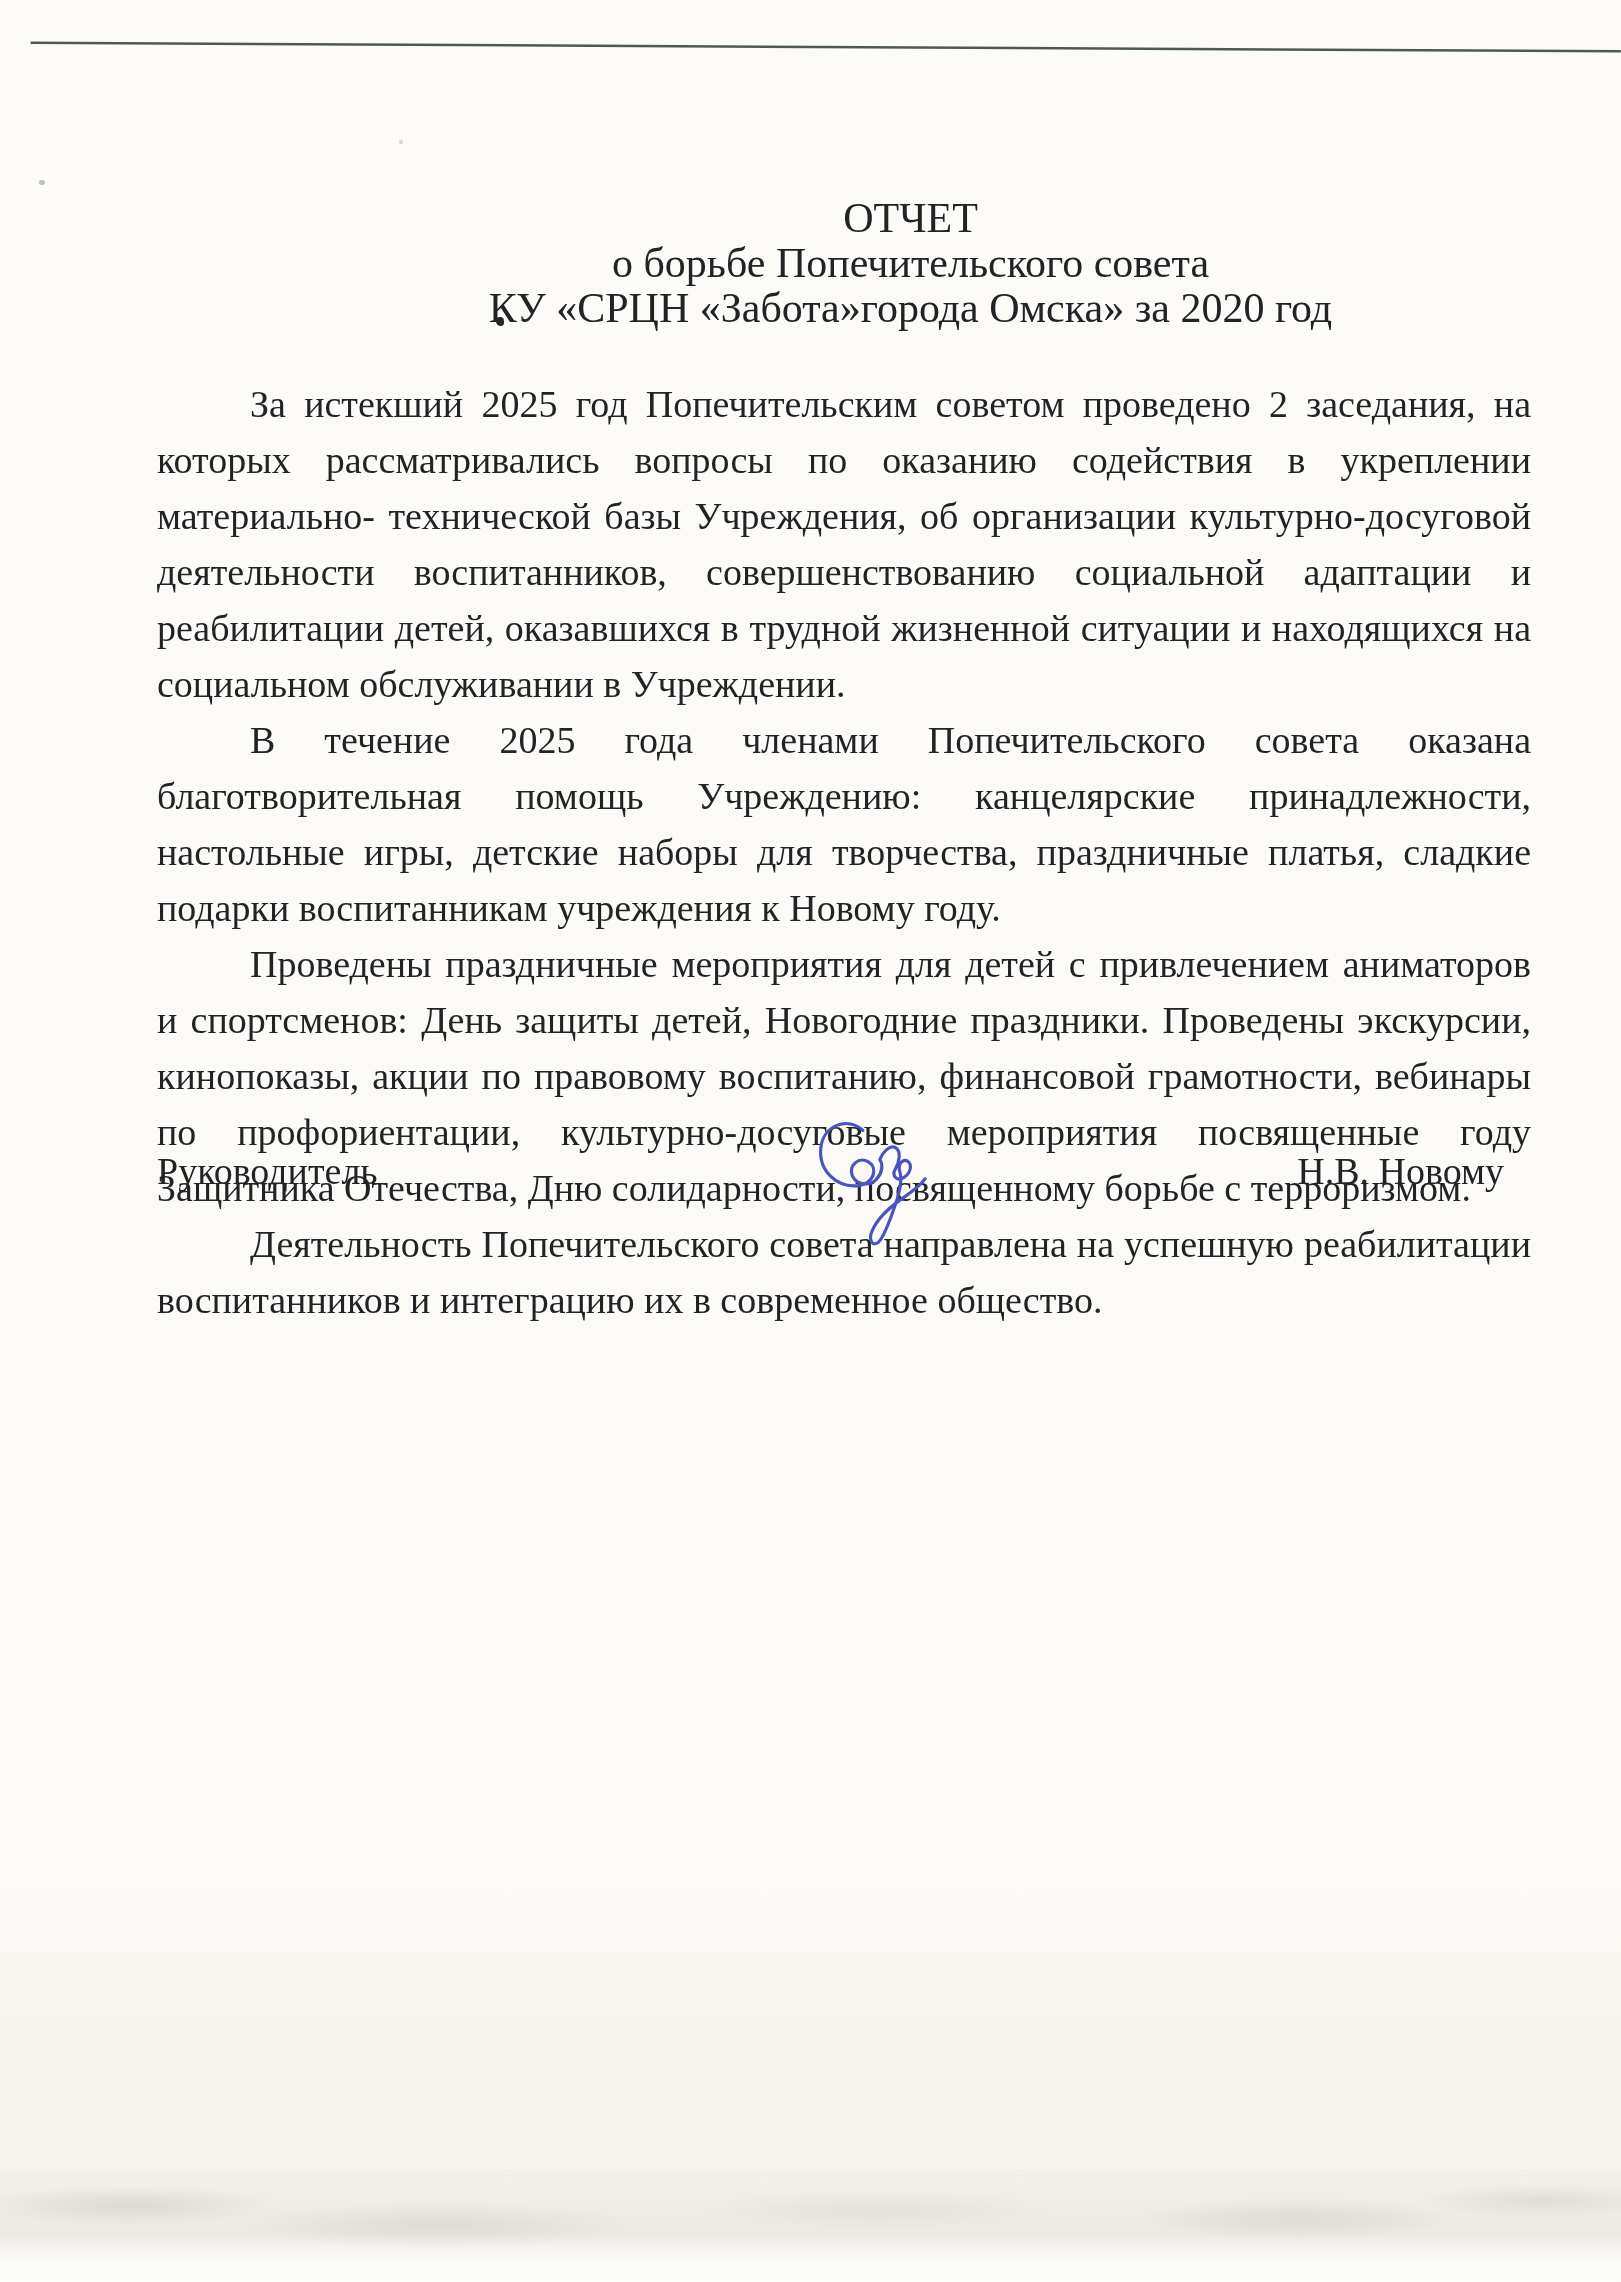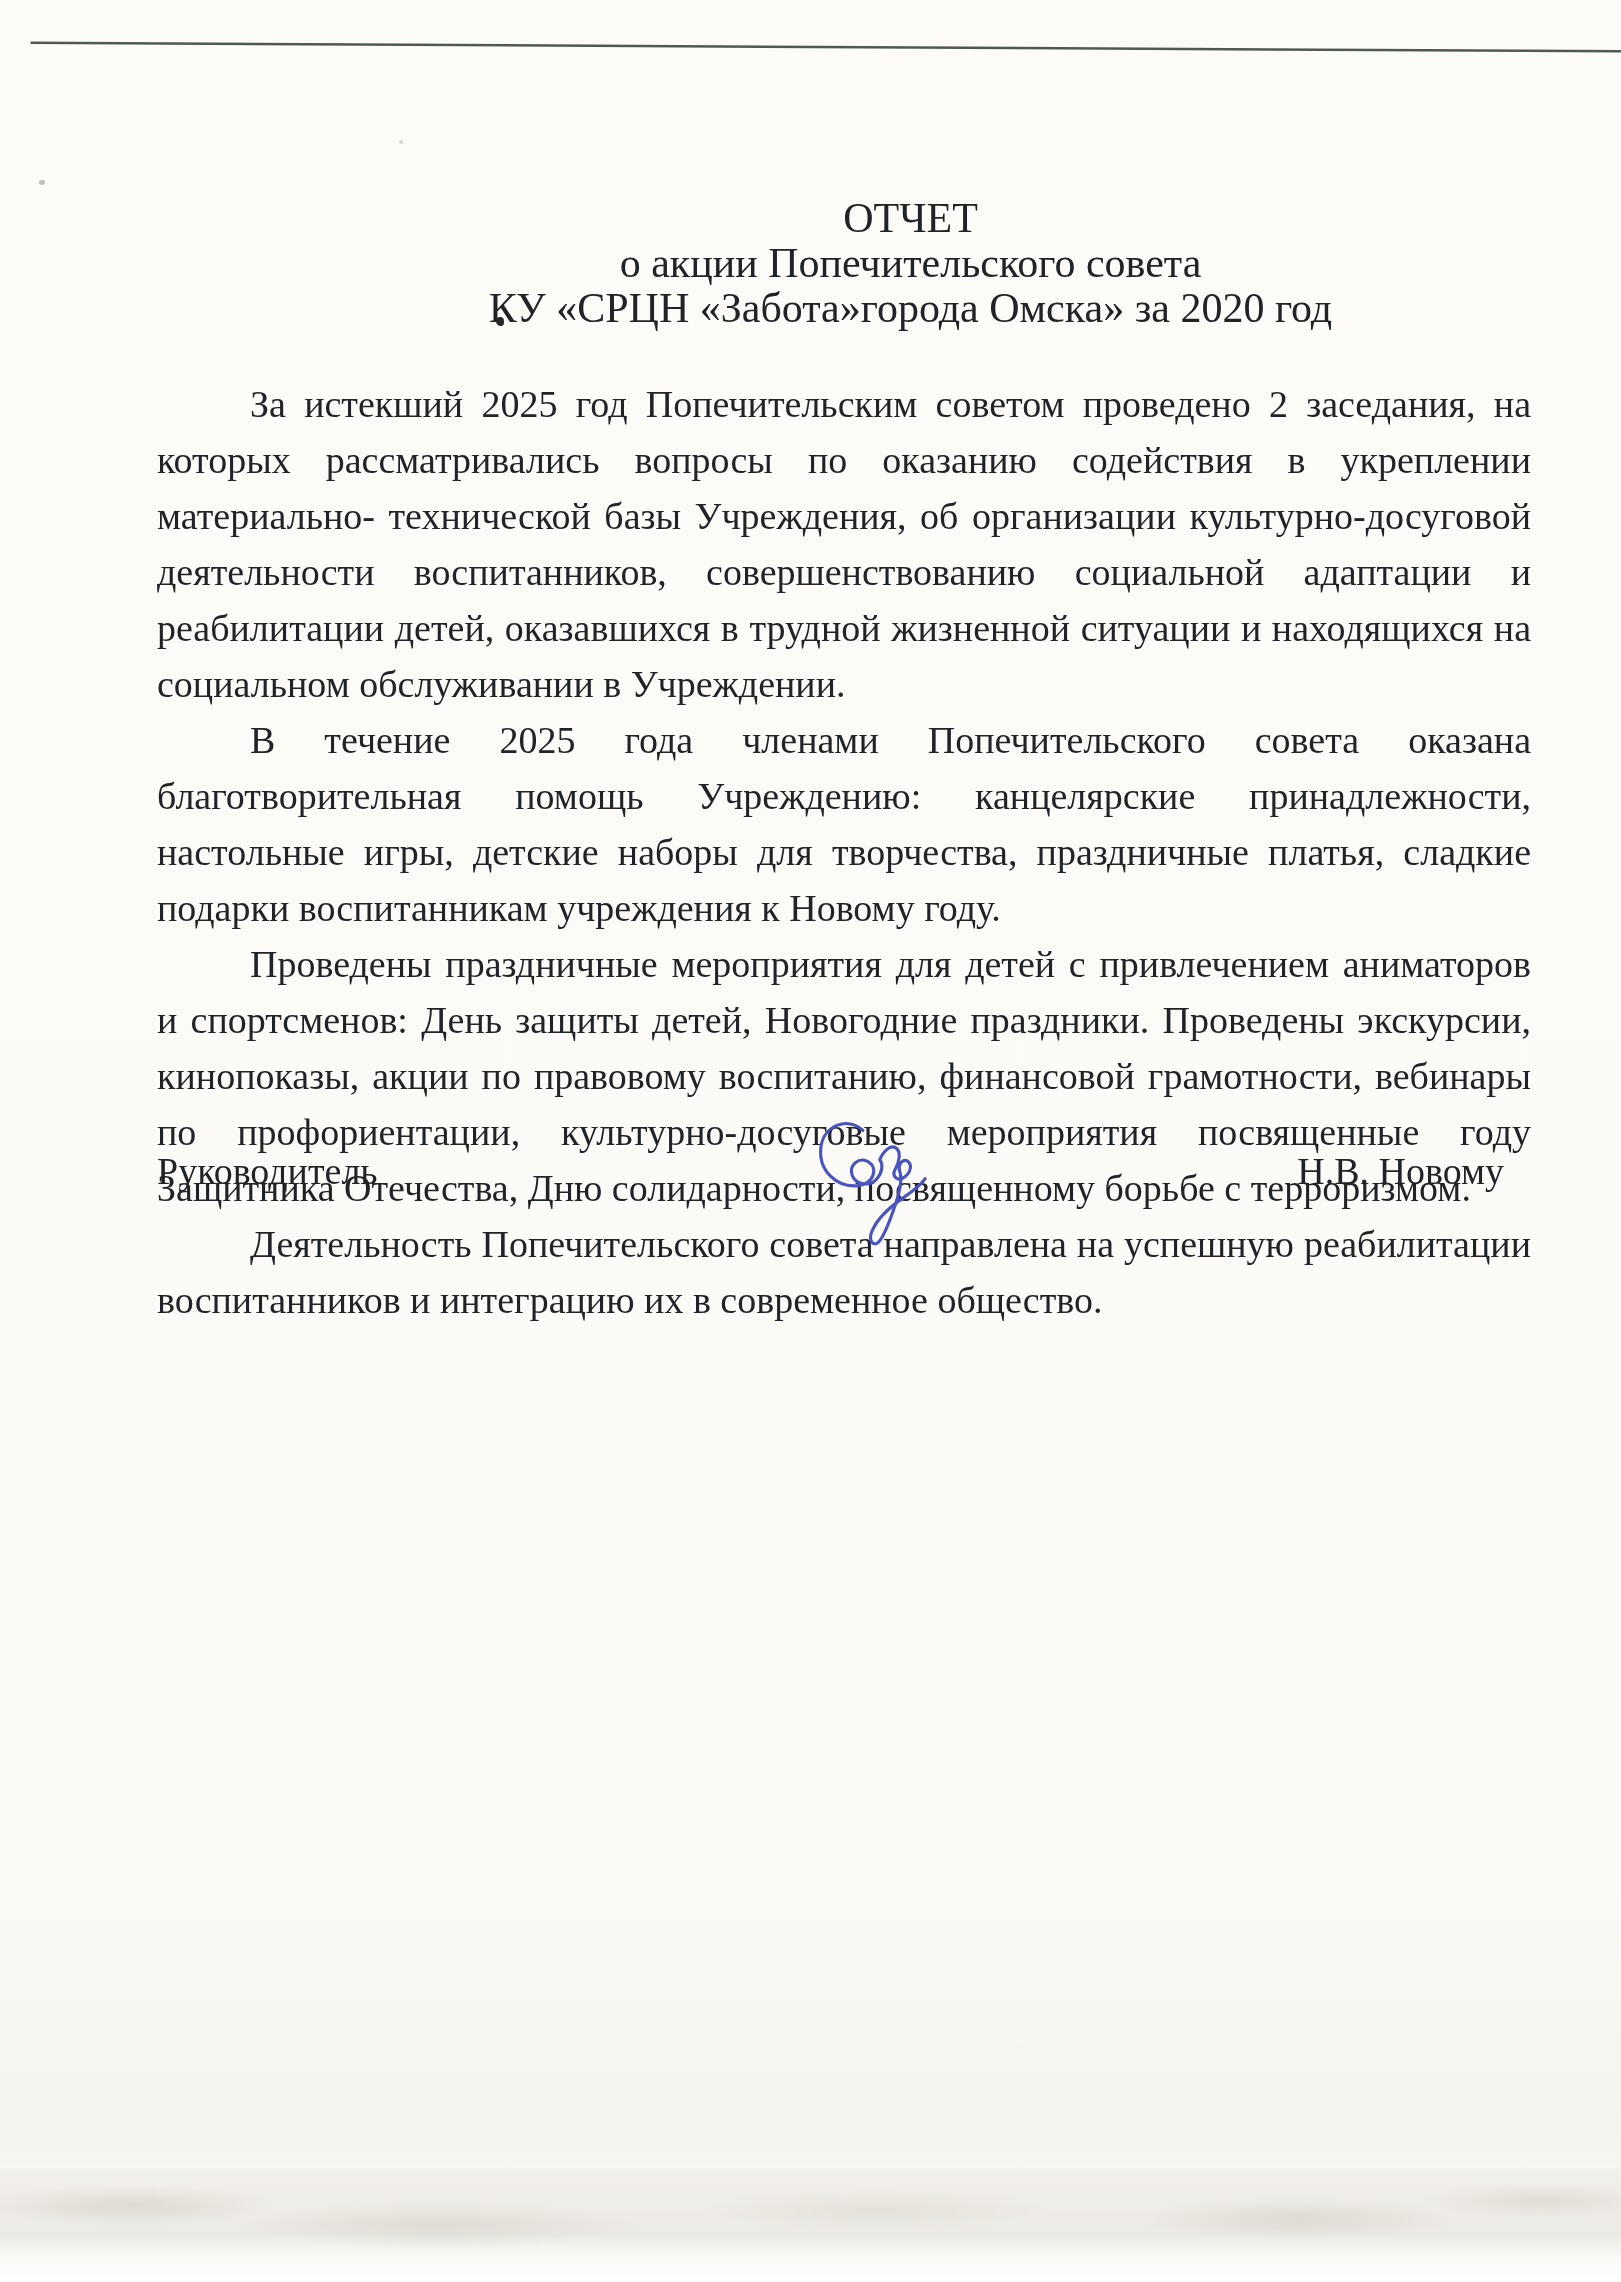--- a/index.html
+++ b/index.html
@@ -76,21 +76,21 @@
   <svg class="scanline-svg" width="1622" height="57" viewBox="0 0 1705 60">
     <line x1="31" y1="45" x2="1705" y2="54" stroke-width="2.6" stroke="#4e5952"></line>
   </svg>
 
   <div class="speck speck-1"></div>
   <div class="speck speck-2"></div>
 
   <div class="content">
     <div class="doc-header">
       <div class="doc-title">ОТЧЕТ</div>
-      <div>о акции Попечительского совета</div>
+      <div>о борьбе Попечительского совета</div>
       <div>КУ «СРЦН «Забота»города Омска» за 2020 год</div>
     </div>
 
     <div class="paragraphs">
       <p>За истекший 2025 год Попечительским советом проведено 2 заседания, на которых рассматривались вопросы по оказанию содействия в укреплении материально- технической базы Учреждения, об организации культурно-досуговой деятельности воспитанников, совершенствованию социальной адаптации и реабилитации детей, оказавшихся в трудной жизненной ситуации и находящихся на социальном обслуживании в Учреждении.</p>
       <p>В течение 2025 года членами Попечительского совета оказана благотворительная помощь Учреждению: канцелярские принадлежности, настольные игры, детские наборы для творчества, праздничные платья, сладкие подарки воспитанникам учреждения к Новому году.</p>
       <p>Проведены праздничные мероприятия для детей с привлечением аниматоров и спортсменов: День защиты детей, Новогодние праздники. Проведены экскурсии, кинопоказы, акции по правовому воспитанию, финансовой грамотности, вебинары по профориентации, культурно-досуговые мероприятия посвященные году Защитника Отечества, Дню солидарности, посвященному борьбе с терроризмом.</p>
       <p>Деятельность Попечительского совета направлена на успешную реабилитации воспитанников и интеграцию их в современное общество.</p>
     </div>
   </div>

